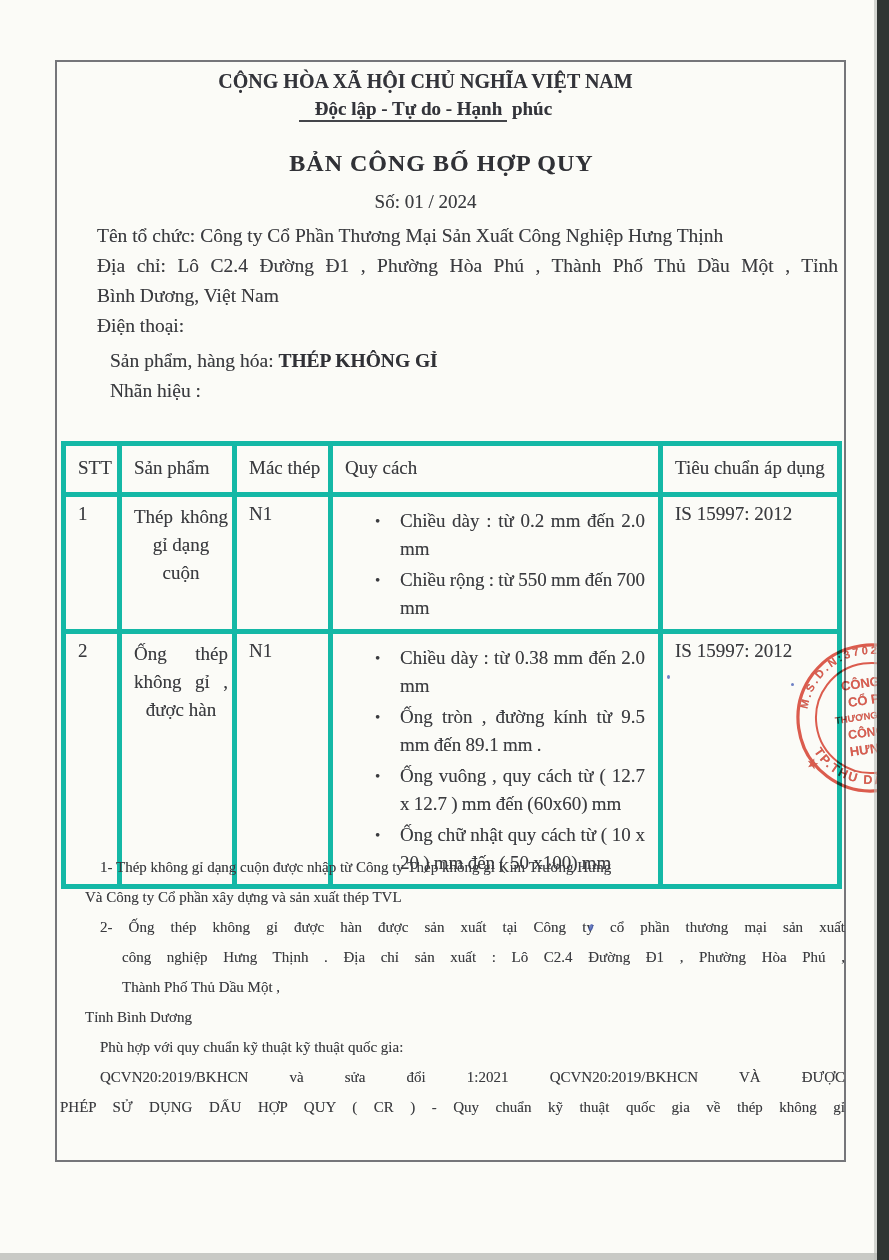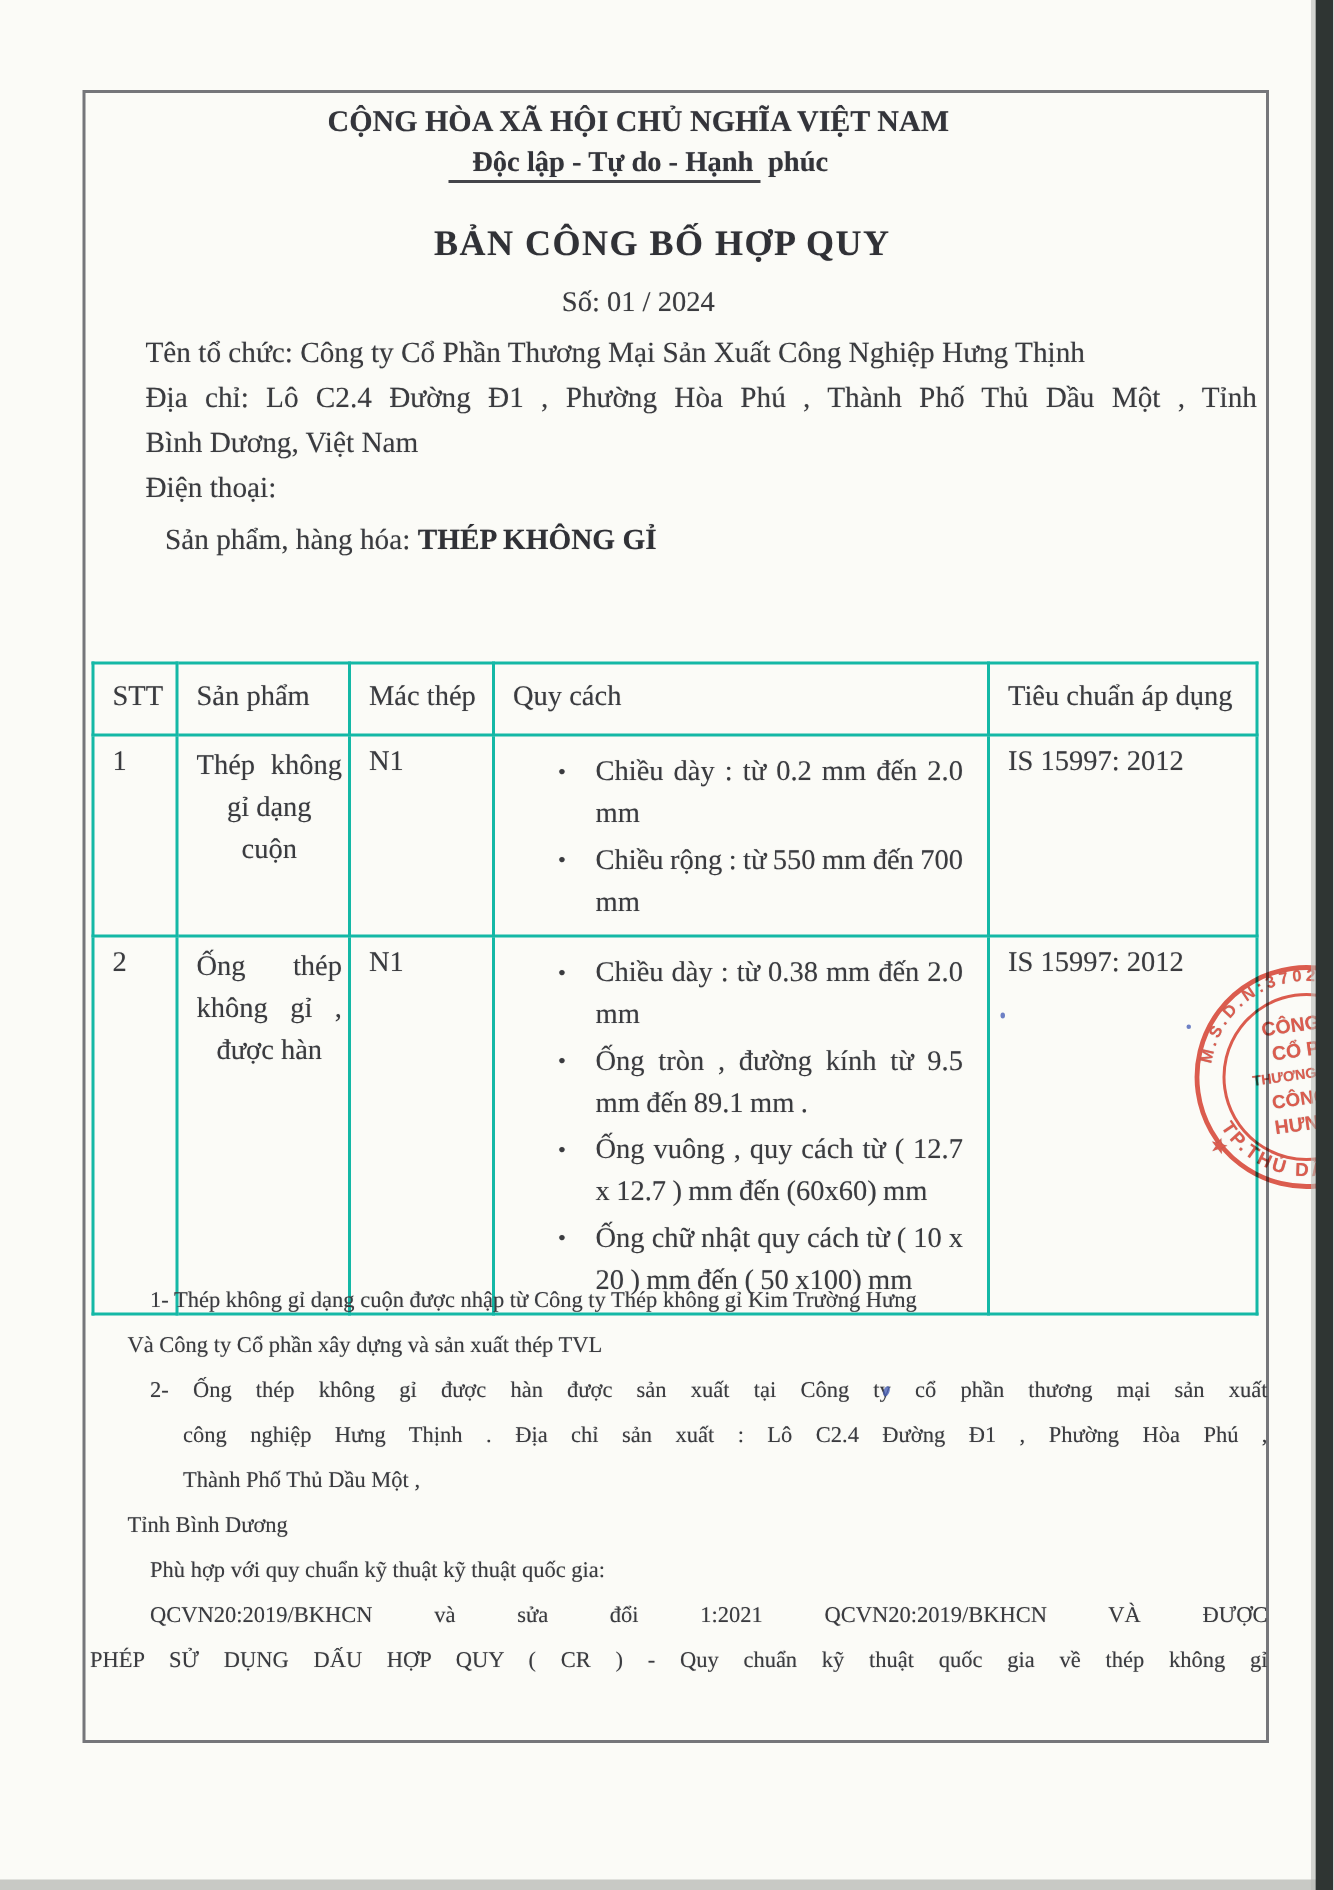--- a/index.html
+++ b/index.html
@@ -26,21 +26,21 @@
   .info .ln{white-space:nowrap;}
   .stretch{white-space:normal !important;text-align:justify;text-align-last:justify;}
   .ind{padding-left:13px;}
   .gap-top{margin-top:5px;}
   .bold{font-weight:bold;color:#303136;}
 
   table.spec{
     position:absolute;left:61px;top:441px;width:776px;border-collapse:collapse;table-layout:fixed;
     font-size:19px;color:#3a3b3f;
   }
-  table.spec td,table.spec th{border:2px solid #14b8a6;vertical-align:top;padding:6px 4px 4px 12px;font-weight:normal;text-align:left;overflow:hidden;}
+  table.spec td,table.spec th{border:5px solid #14b8a6;vertical-align:top;padding:6px 4px 4px 12px;font-weight:normal;text-align:left;overflow:hidden;}
   table.spec th{vertical-align:middle;height:40px;padding-top:2px;}
   th.c,td.c{text-align:center;padding-left:4px;}
   tr.r1{height:97px;}
   tr.r2{height:235px;}
   td.sp{text-align:justify;padding-right:8px;}
   td.sp .cl{line-height:28px;text-align:center;}
   .cl.just{text-align:justify;text-align-last:justify;}
   ul.qlist{list-style:none;margin:4px 0 0 28px;padding:0;width:272px;}
   ul.qlist li{position:relative;padding-left:27px;line-height:28px;margin-bottom:3px;
     text-align:justify;word-spacing:-0.5px;}
@@ -74,20 +74,21 @@
   <div class="center motto"><span class="u">Độc lập - Tự do - Hạnh</span><span> phúc</span></div>
   <div class="center title">BẢN CÔNG BỐ HỢP QUY</div>
   <div class="center doc-no">Số: 01 / 2024</div>
 
   <div class="info">
     <div class="ln">Tên tổ chức: Công ty Cổ Phần Thương Mại Sản Xuất Công Nghiệp Hưng Thịnh</div>
     <div class="ln stretch">Địa chỉ: Lô C2.4 Đường Đ1 , Phường Hòa Phú , Thành Phố Thủ Dầu Một , Tỉnh</div>
     <div class="ln">Bình Dương, Việt Nam</div>
     <div class="ln">Điện thoại:</div>
     <div class="ln ind gap-top"><span>Sản phẩm, hàng hóa: </span><span class="bold">THÉP KHÔNG GỈ</span></div>
+    <div class="ln ind">Nhãn hiệu :</div>
   </div>
 
   <table class="spec">
     <colgroup>
         <col style="width:56px">
         <col style="width:115px">
         <col style="width:96px">
         <col style="width:330px">
         <col style="width:179px">
       </colgroup>

